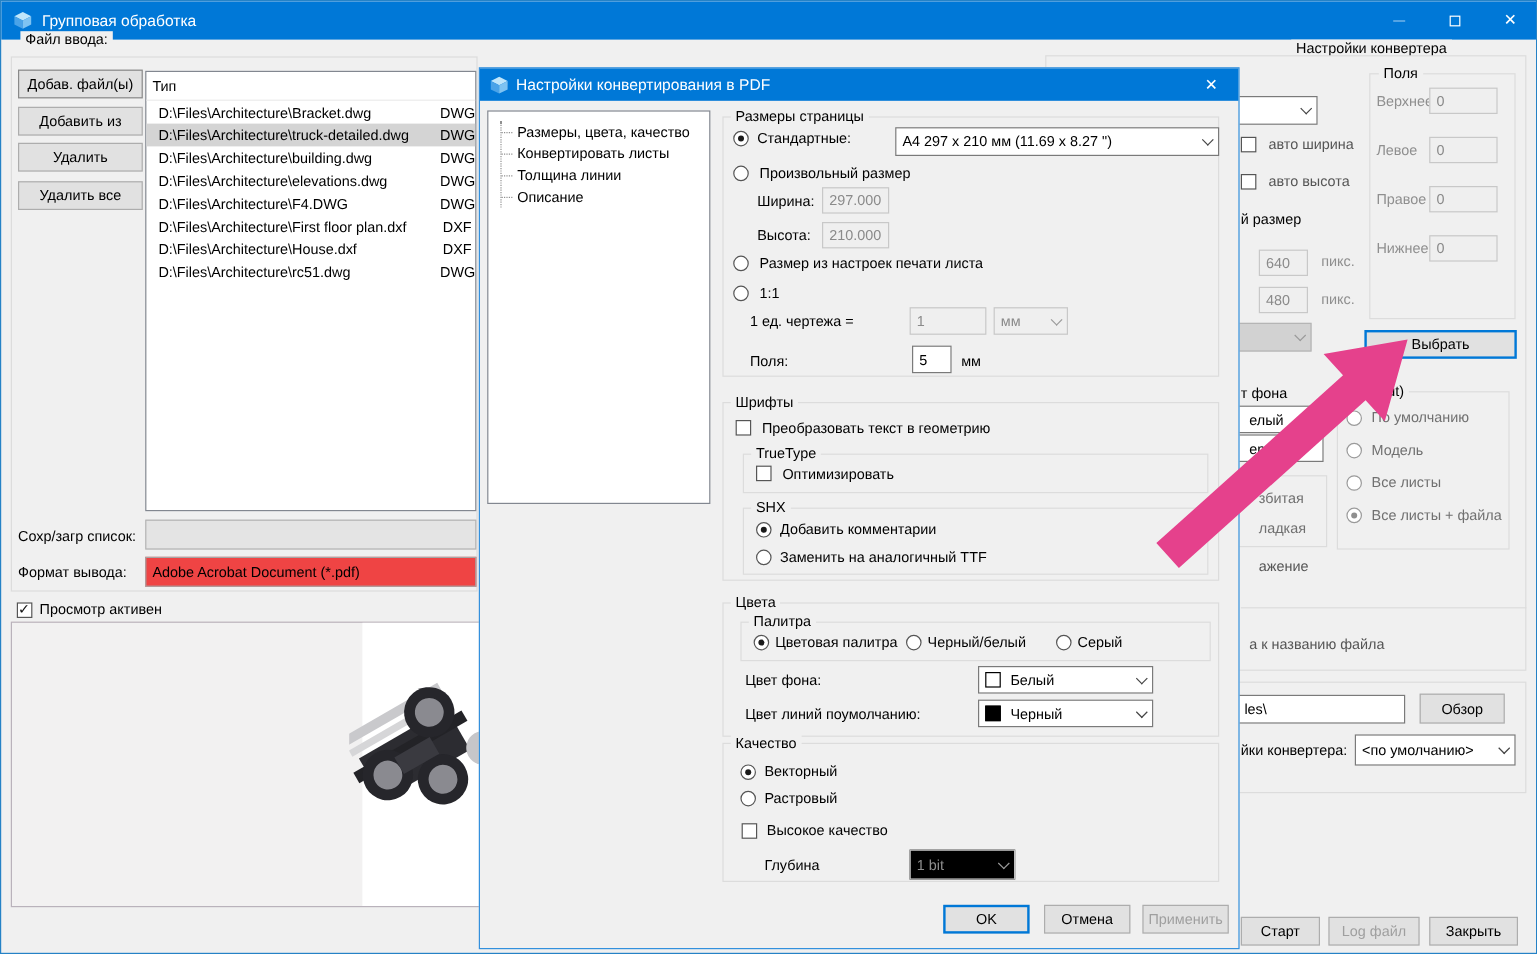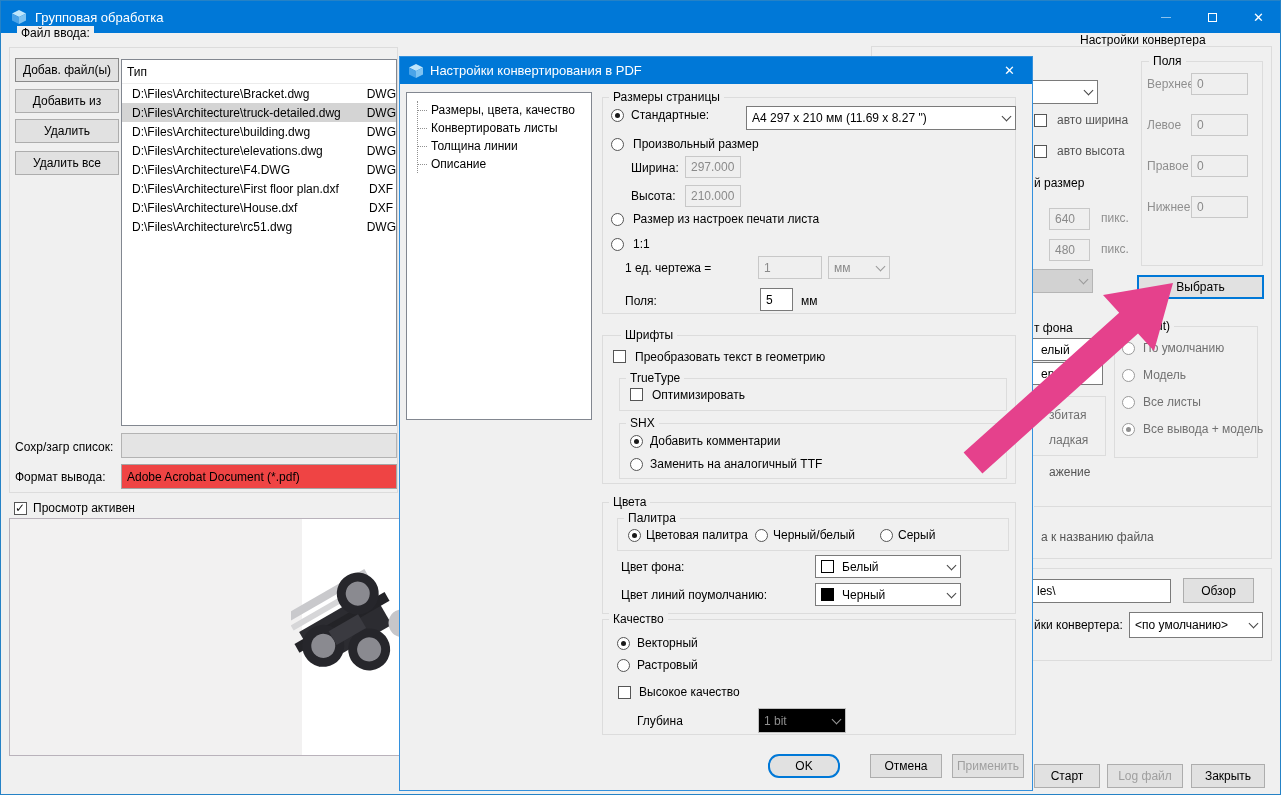--- a/index.html
+++ b/index.html
@@ -228,21 +228,21 @@
       <div class="radio-row">
         <span class="radio dim"></span>
         <span class="lab">Модель</span>
       </div>
       <div class="radio-row">
         <span class="radio dim"></span>
         <span class="lab">Все листы</span>
       </div>
       <div class="radio-row">
         <span class="radio dim checked"></span>
-        <span class="lab">Все вывода + модель</span>
+        <span class="lab">Все листы + файла</span>
       </div>
     </div>
 
   <div class="groupbox" style="left:1000px; top:395px; width:105px; height:60px;"></div>
   <span class="lbl" style="left:1048px; top:407px; color:#707070;">збитая</span>
   <span class="lbl" style="left:1048px; top:432px; color:#707070;">ладкая</span>
   <span class="lbl" style="left:1048px; top:464px; color:#555;">ажение</span>
 
   <div class="abs" style="left:1033px; top:505px; width:238px; height:1px; background:#dcdcdc;"></div>
   <span class="lbl" style="left:1040px; top:529px; color:#555;">а к названию файла</span>
@@ -320,21 +320,21 @@
       <div class="tbox dis" style="left:225px; top:158px; width:62px; height:23px;">
           <span>мм</span>
           <span class="chev dim"></span>
         </div>
       <span class="lbl" style="left:22px; top:196px;">Поля:</span>
       <div class="tbox" style="left:157px; top:190px; width:33px; height:23px;">5</div>
       <span class="lbl" style="left:198px; top:196px;">мм</span>
     </div>
 
     <div class="groupbox" style="left:202px; top:278px; width:414px; height:149px;">
-      <span class="grouplab" style="left:18px; top:-8px;">Шрифты</span>
+      <span class="grouplab" style="left:6px; top:-8px;">Шрифты</span>
       <span class="cbx abs" style="left:10px; top:14px;"></span>
       <span class="lbl" style="left:32px; top:14px;">Преобразовать текст в геометрию</span>
       <div class="groupbox" style="left:16px; top:42px; width:388px; height:33px;">
         <span class="grouplab" style="left:6px; top:-8px;">TrueType</span>
         <span class="cbx abs" style="left:10px; top:9px;"></span>
         <span class="lbl" style="left:32px; top:9px;">Оптимизировать</span>
       </div>
       <div class="groupbox" style="left:16px; top:87px; width:388px; height:56px;">
         <span class="grouplab" style="left:6px; top:-8px;">SHX</span>
         <span class="radio checked abs" style="left:10px; top:11px;"></span>
@@ -377,21 +377,21 @@
       <span class="lbl" style="left:34px; top:38px;">Растровый</span>
       <span class="cbx abs" style="left:15px; top:66px;"></span>
       <span class="lbl" style="left:36px; top:65px;">Высокое качество</span>
       <span class="lbl" style="left:14px; top:94px;margin-left:20px;">Глубина</span>
       <div class="tbox" style="left:155px; top:88px; width:88px; height:25px; background:#000000; border-color:#bfbfbf; color:#8f8f8f;gap:28px;">
         <span>1 bit</span>
           <span class="chev dim"></span>
       </div>
     </div>
 
-    <div class="btn focusblue" style="left:368px; top:697px; width:72px; height:24px;border-radius:11px;">OK</div>
+    <div class="btn focusblue" style="left:386px; top:697px; width:72px; height:24px;">OK</div>
     <div class="btn" style="left:470px; top:697px; width:72px; height:24px;">Отмена</div>
     <div class="btn disabled" style="left:552px; top:697px; width:72px; height:24px;">Применить</div>
   </div>
 
   <svg class="abs" style="left:962px; top:272px; z-index:30;" width="215" height="205" viewBox="0 0 215 205">
     <polygon points="210,10 191,78 175,60.5 19.4,200.4 0.6,179.6 156.2,39.8 140,22" fill="#e5418c"></polygon>
   </svg>
 
 </div>
 

